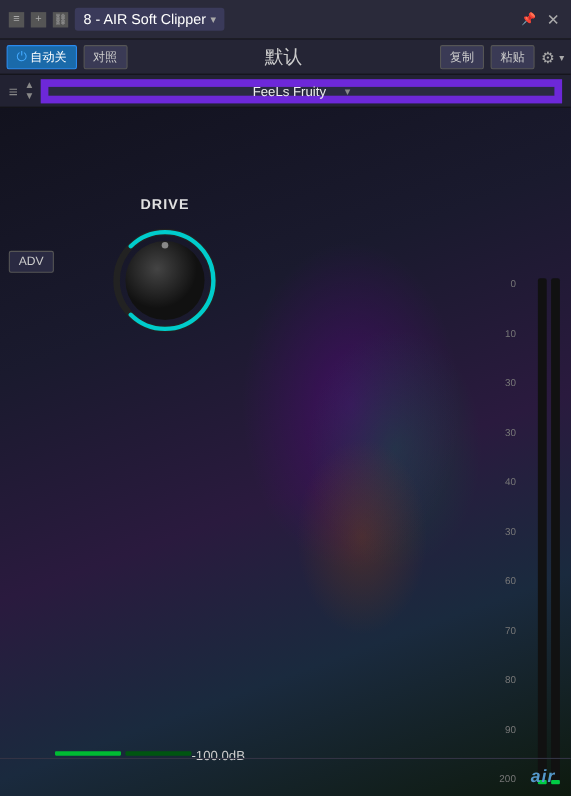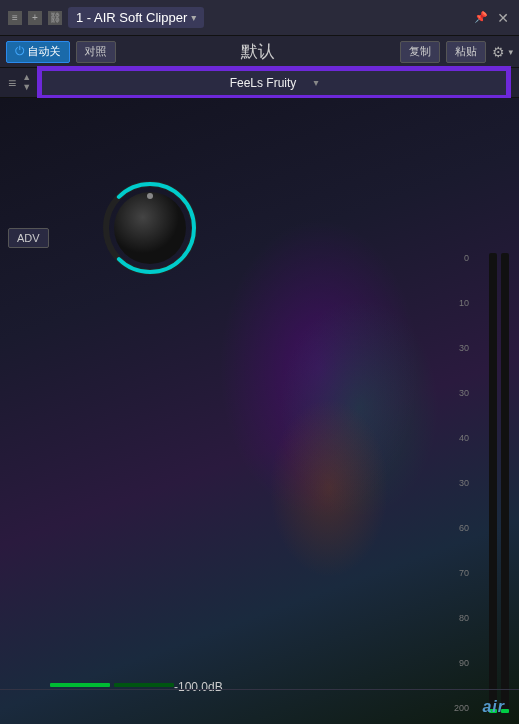--- a/index.html
+++ b/index.html
@@ -121,24 +121,24 @@
     }
     .tb2-icon {
       color: #888;
       font-size: 14px;
       cursor: pointer;
     }
     .preset-dropdown {
       flex: 1;
       height: 22px;
       background: #2a2a42;
-      border: 5px solid #6d28d9;
+      border: 7px solid #6d28d9;
       color: #eee;
       font-size: 12px;
-      padding: 12px 6px;
+      padding: 0 6px;
       cursor: pointer;
       display: flex;
       align-items: center;
       justify-content: center;
       gap: 17px;
     }
     .adv-btn {
       position: absolute;
       left: 8px;
       top: 130px;
@@ -303,21 +303,21 @@
   </style>
 </head>
 <body>
 
 <div class="title-bar">
   <div class="title-bar-left">
     <button class="title-bar-btn">≡</button>
     <button class="title-bar-btn">+</button>
     <button class="title-bar-btn">⛓</button>
     <div class="title-bar-title">
-      <span>1 - AIR Soft Clipper</span>
+      <span>8 - AIR Soft Clipper</span>
       <span style="font-size:10px;color:#aaa;">▾</span>
     </div>
   </div>
   <div class="title-bar-right">
     <button class="title-pin">📌</button>
     <button class="title-close">✕</button>
   </div>
 </div>
 
 <div class="toolbar1">
@@ -361,20 +361,21 @@
   <div class="bg-blob2"></div>
   <div class="bg-blob3"></div>
 
   <button class="adv-btn">
     <span>ADV</span>
   </button>
 
   <div class="controls">
 
     <div class="knob-section" style="margin-top:50px;">
+      <div class="knob-label">DRIVE</div>
       <div class="knob-wrapper">
         <div class="knob-container">
           <svg class="knob-svg" viewBox="0 0 100 100">
 
             <circle cx="50" cy="50" r="44" fill="none" stroke="#222" stroke-width="6"></circle>
 
             <circle cx="50" cy="50" r="44" fill="none" stroke="#00cccc" stroke-width="4" stroke-dasharray="207 69" stroke-dashoffset="-69" stroke-linecap="round" transform="rotate(135 50 50)"></circle>
 
             <circle cx="50" cy="50" r="36" fill="url(#knobGrad)"></circle>
 

